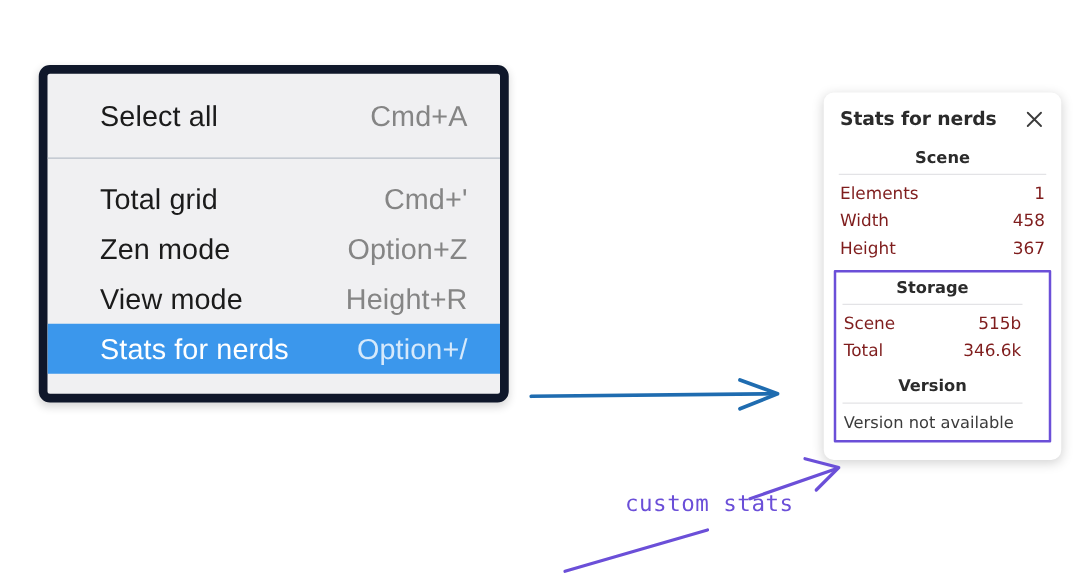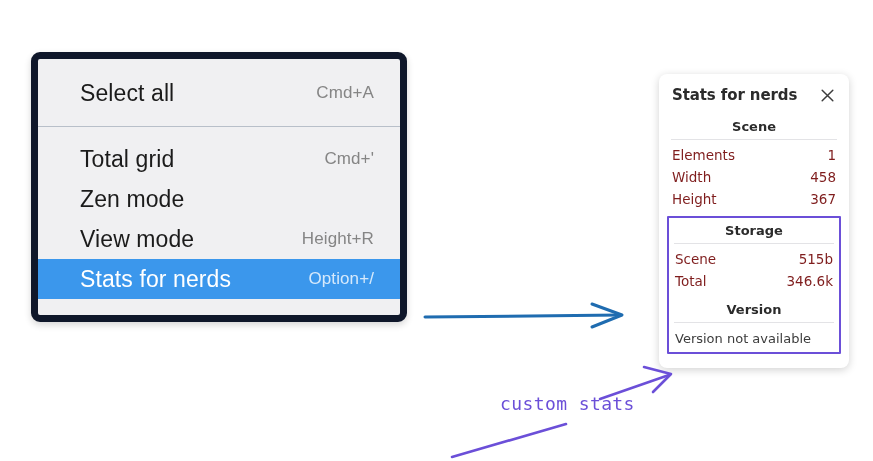--- a/index.html
+++ b/index.html
@@ -50,21 +50,21 @@
     padding: 4px 26px 4px 42px;
     height: 40px;
     box-sizing: border-box;
   }
   .menu-item .label {
     font-size: 23px;
     color: #1b1b1b;
     letter-spacing: 0.1px;
   }
   .menu-item .shortcut {
-    font-size: 17px;
+    font-size: 23px;
     color: #858585;
     letter-spacing: 0.1px;
   }
   .menu-item.highlighted {
     background: #3b97ec;
   }
   .menu-item.highlighted .label {
     color: #ffffff;
   }
   .menu-item.highlighted .shortcut {
@@ -128,21 +128,21 @@
   }
   .full-row {
     font-size: 13px;
     color: #3c3c3c;
     padding: 4px 2px 1px 2px;
   }
   
   #custom-stats-box {
     border: 2px solid #6b4fd8;
     margin: 6px -3px 0 -3px;
-    padding: 3px 4px 5px 4px;
+    padding: 3px 20px 5px 4px;
     border-radius: 1px;
   }
 
   
   #annotations {
     position: absolute;
     left: 0;
     top: 0;
     width: 873px;
     height: 461px;
@@ -173,20 +173,21 @@
 
   <div class="menu-divider"></div>
 
   <div class="menu-section second">
     <div class="menu-item">
       <span class="label">Total grid</span>
       <span class="shortcut">Cmd+'</span>
     </div>
     <div class="menu-item">
       <span class="label">Zen mode</span>
+      <span class="shortcut">Option+Z</span>
     </div>
     <div class="menu-item">
       <span class="label">View mode</span>
       <span class="shortcut">Height+R</span>
     </div>
     <div class="menu-item highlighted">
       <span class="label">Stats for nerds</span>
       <span class="shortcut">Option+/</span>
     </div>
   </div>

